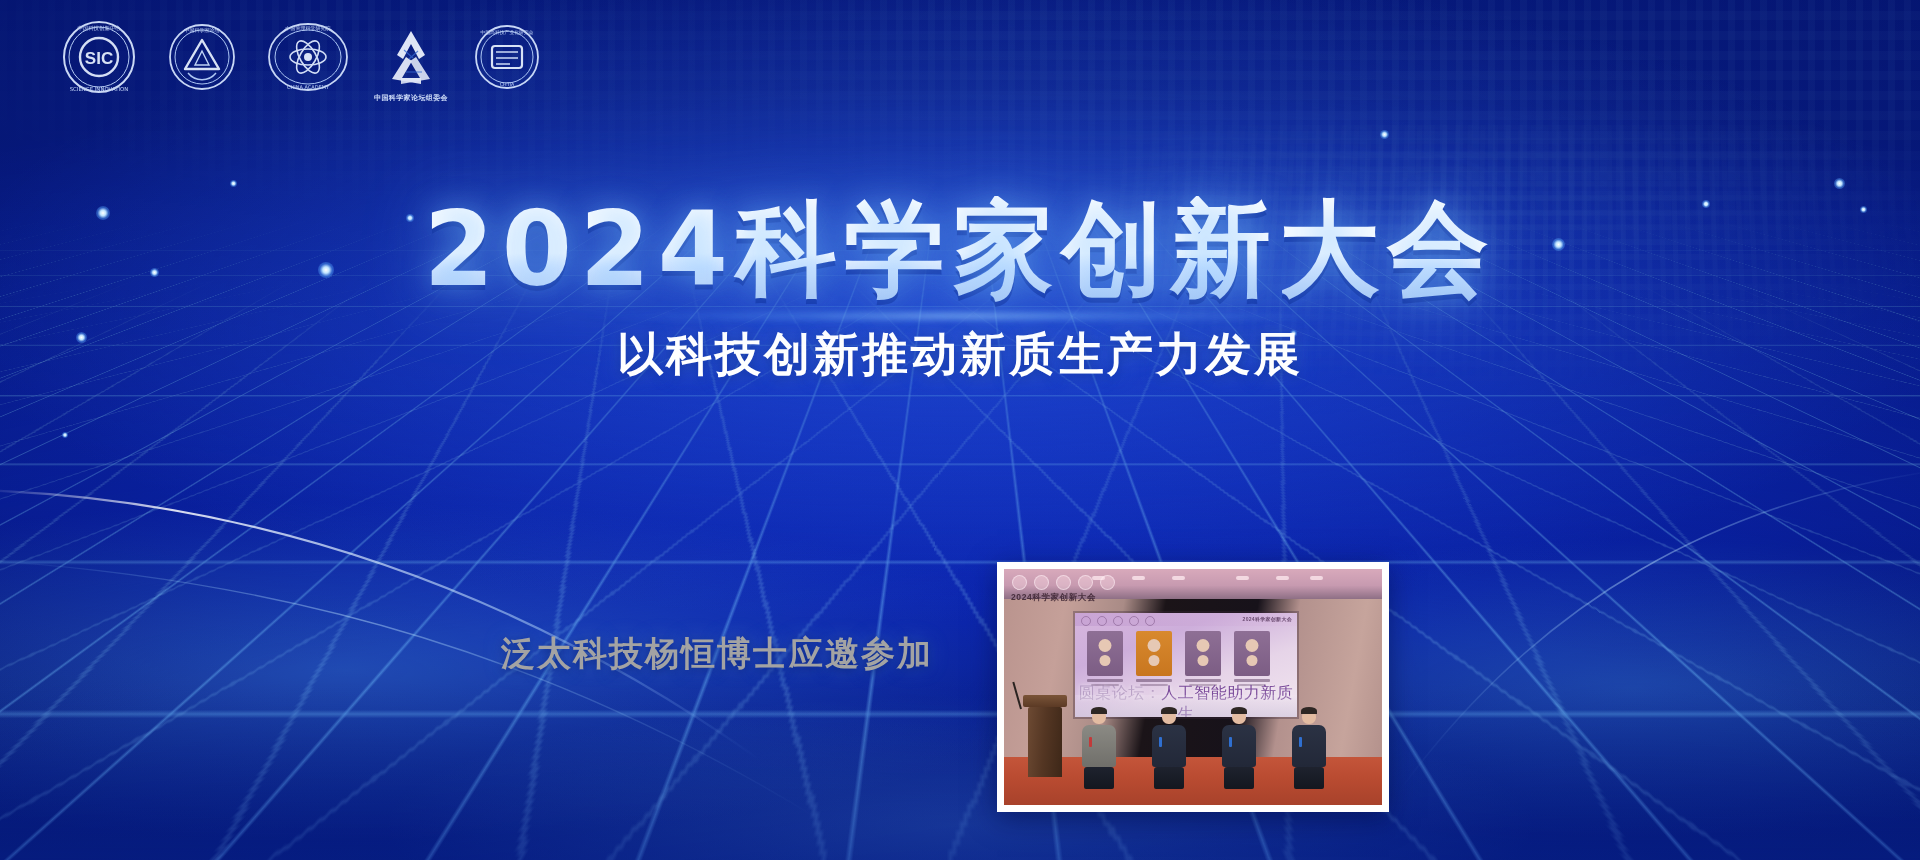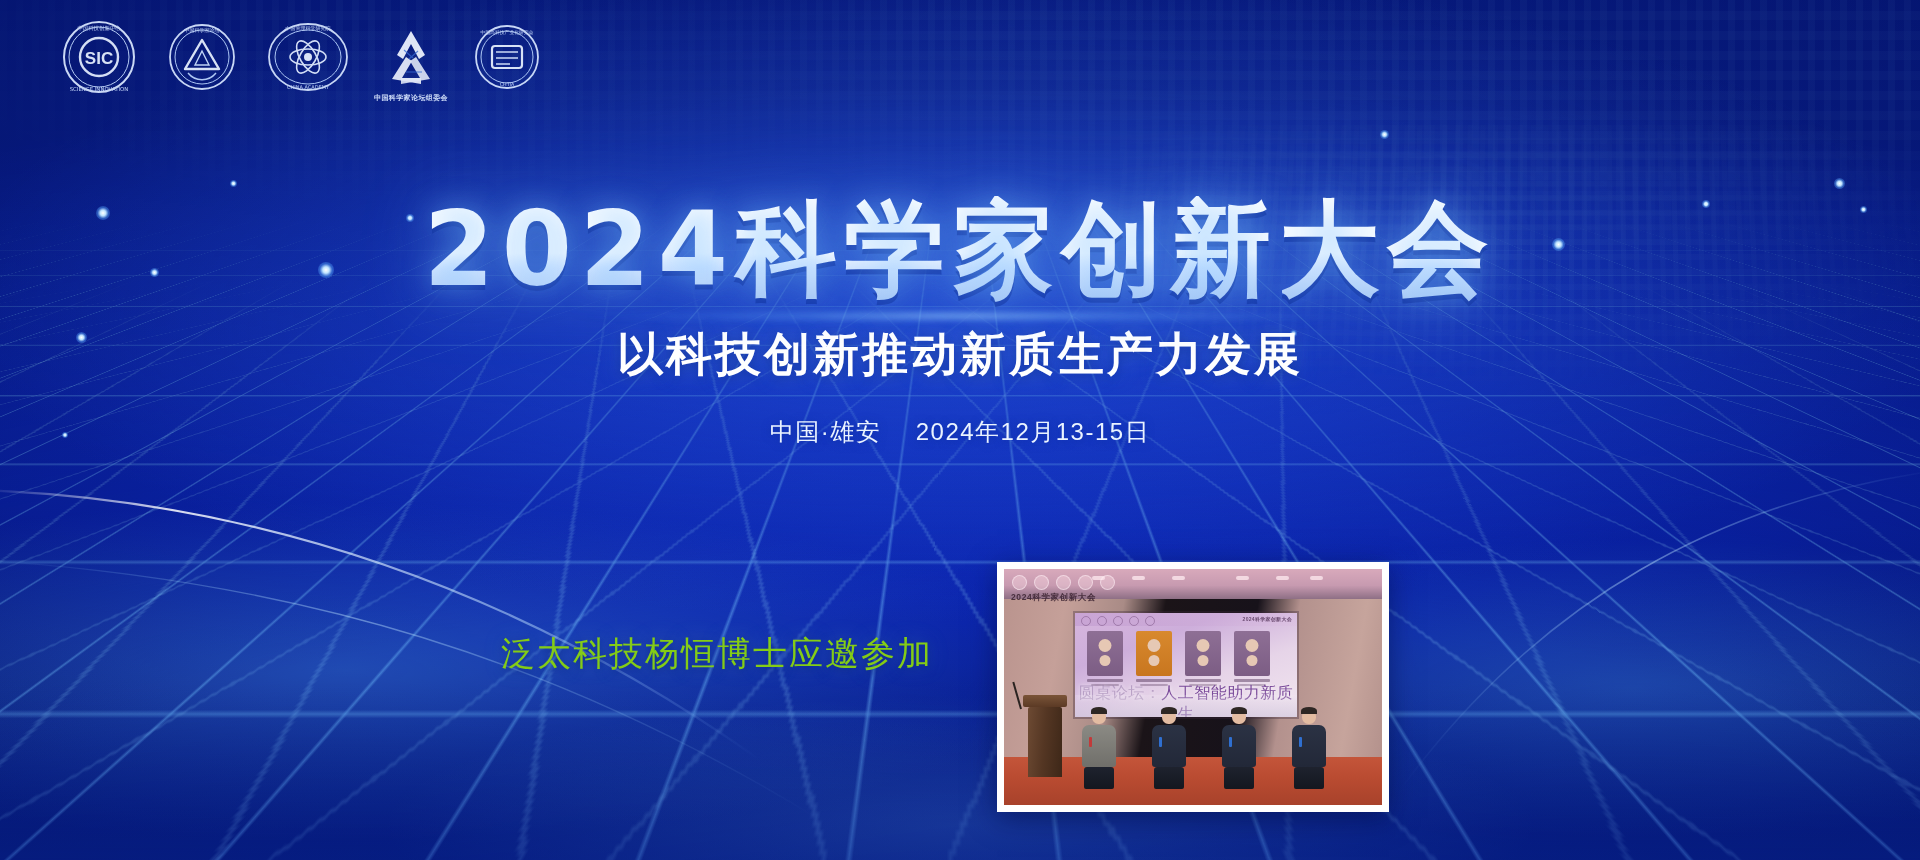--- a/index.html
+++ b/index.html
@@ -158,22 +158,22 @@
   }
 
   
   .caption{
     position:absolute;left:462px;top:629px;width:510px;
     text-align:center;z-index:9;
   }
   .caption-line{
     margin:0;
     font-size:34px;line-height:1.42;
-    font-weight:400;letter-spacing:2px;
-    color:#84cc16;
+    font-weight:700;letter-spacing:2px;
+    color:#a3a3a3;
     text-shadow:0 2px 10px rgba(6,30,120,.85),0 0 20px rgba(120,190,255,.35);
   }
 
   
   .photo-frame{
     position:absolute;left:997px;top:562px;width:392px;height:250px;
     background:#ffffff;
     padding:7px;
     box-sizing:border-box;
     box-shadow:0 6px 26px rgba(0,12,70,.55);
@@ -448,25 +448,20 @@
           <text x="35" y="64" text-anchor="middle">CHTIA</text>
         </g>
       </svg>
     </div>
 
   </div>
 
   <div class="headline-wrap">
     <h1 class="title-main">2024科学家创新大会</h1>
     <p class="title-sub">以科技创新推动新质生产力发展</p>
-    <p class="title-date">
-      <span>中国·雄安</span>
-      <span class="gap"></span>
-      <span>2024年12月13-15日</span>
-    </p>
   </div>
 
   <div class="caption">
     <p class="caption-line">泛太科技杨恒博士应邀参加</p>
   </div>
 
   <div class="photo-frame">
     <div class="photo">
       <div class="ph-wall"></div>
       <div class="ph-ceiling"></div>

